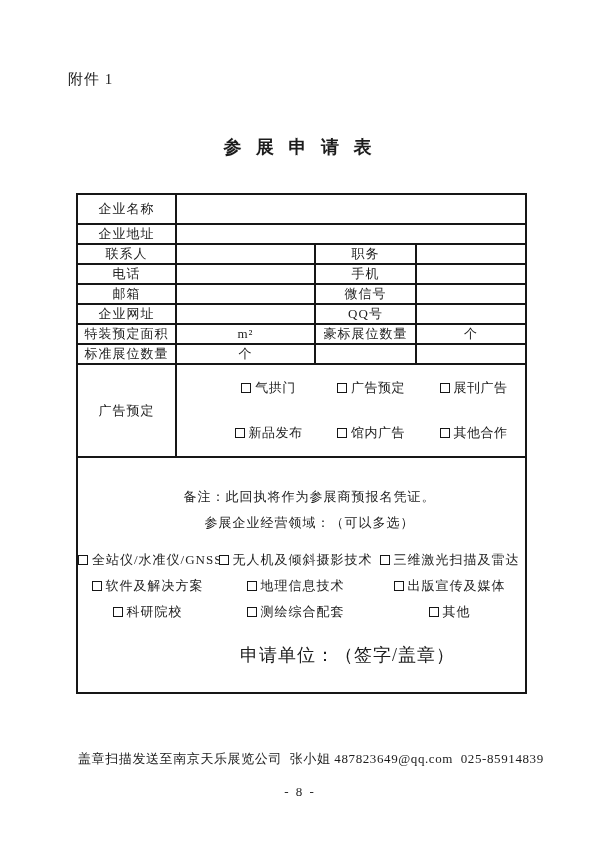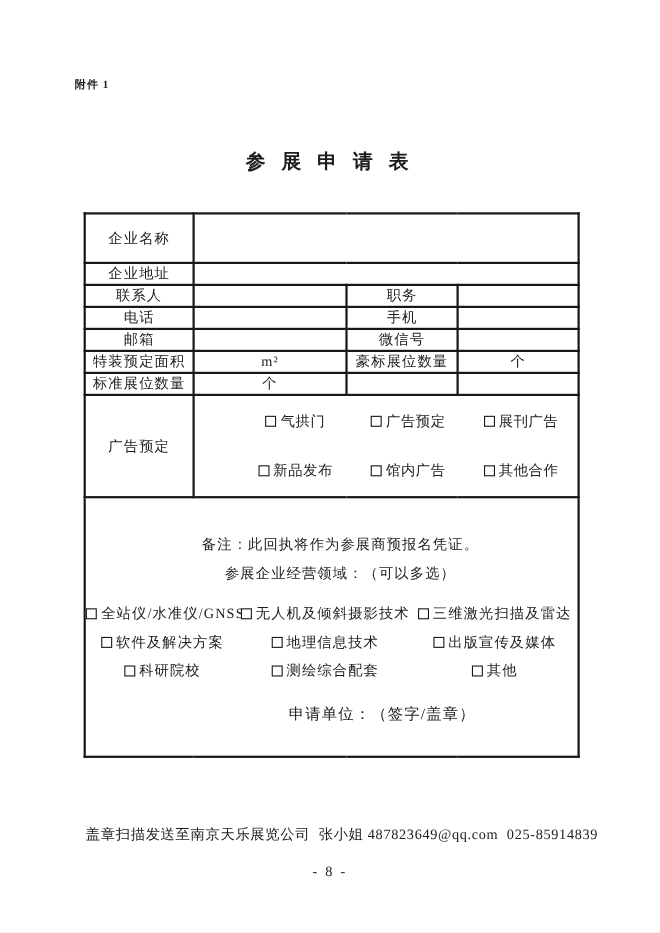--- a/index.html
+++ b/index.html
@@ -7,21 +7,21 @@
   .page {
     position:relative;
     width:600px; height:848px;
     background:#ffffff;
     color:#1c1c1c;
     font-family:"Liberation Serif","DejaVu Serif",serif;
     overflow:hidden;
   }
   .attachment {
     position:absolute; left:68px; top:70px;
-    font-size:10px; font-weight:bold; letter-spacing:1px;
+    font-size:15px; font-weight:normal; letter-spacing:1px;
   }
   .doc-title {
     position:absolute; top:135px; left:0; width:100%;
     text-align:center;
     font-size:18px; font-weight:bold; letter-spacing:5px;
   }
   table.form {
     position:absolute; left:76px; top:193px;
     width:449px;
     border-collapse:collapse;
@@ -30,21 +30,21 @@
   table.form td {
     border:2px solid #161616;
     font-size:13px;
     text-align:center;
     vertical-align:middle;
     padding:0;
     letter-spacing:1px;
     overflow:hidden;
   }
   td.h27 { height:16px; }
-  td.h30 { height:45px; }
+  td.h30 { height:30px; }
   td.ad-cell { height:93px; }
   .ad-wrap {
     height:100%;
     display:flex; flex-direction:column; justify-content:center;
     gap:23px;
   }
   .ad-row {
     display:grid;
     grid-template-columns:103px 102px 1fr;
     padding-left:40px;
@@ -71,21 +71,21 @@
     display:inline-block;
     width:10px; height:10px;
     border:1.6px solid #161616;
     margin-right:4px;
     vertical-align:-1px;
     background:#fff;
   }
   .applicant {
     margin-top:20px;
     padding-left:92px;
-    font-size:14px;
+    font-size:18px;
     letter-spacing:1px;
   }
   .footer-note {
     position:absolute; left:78px; top:750px;
     font-size:13px; letter-spacing:0.6px;
     white-space:pre;
   }
   .page-number {
     position:absolute; top:784px; left:0; width:100%;
     text-align:center;
@@ -127,20 +127,26 @@
       <tr>
         <td class="h27">电话</td>
         <td class="h27"></td>
         <td class="h27">手机</td>
         <td class="h27"></td>
       </tr>
       <tr>
         <td class="h27">邮箱</td>
         <td class="h27"></td>
         <td class="h27">微信号</td>
+        <td class="h27"></td>
+      </tr>
+      <tr>
+        <td class="h27">企业网址</td>
+        <td class="h27"></td>
+        <td class="h27">QQ号</td>
         <td class="h27"></td>
       </tr>
       <tr>
         <td class="h27">特装预定面积</td>
         <td class="h27">m²</td>
         <td class="h27">豪标展位数量</td>
         <td class="h27">个</td>
       </tr>
       <tr>
         <td class="h27">标准展位数量</td>

